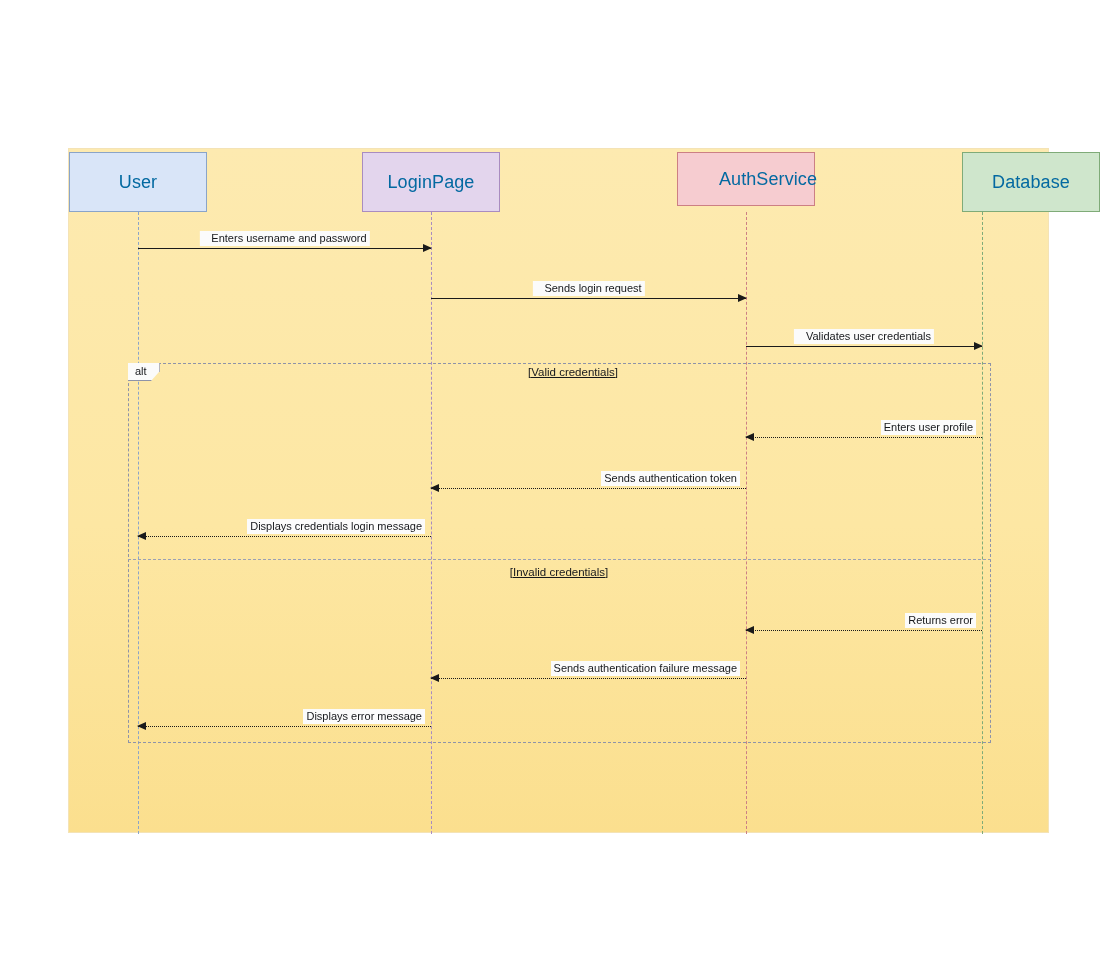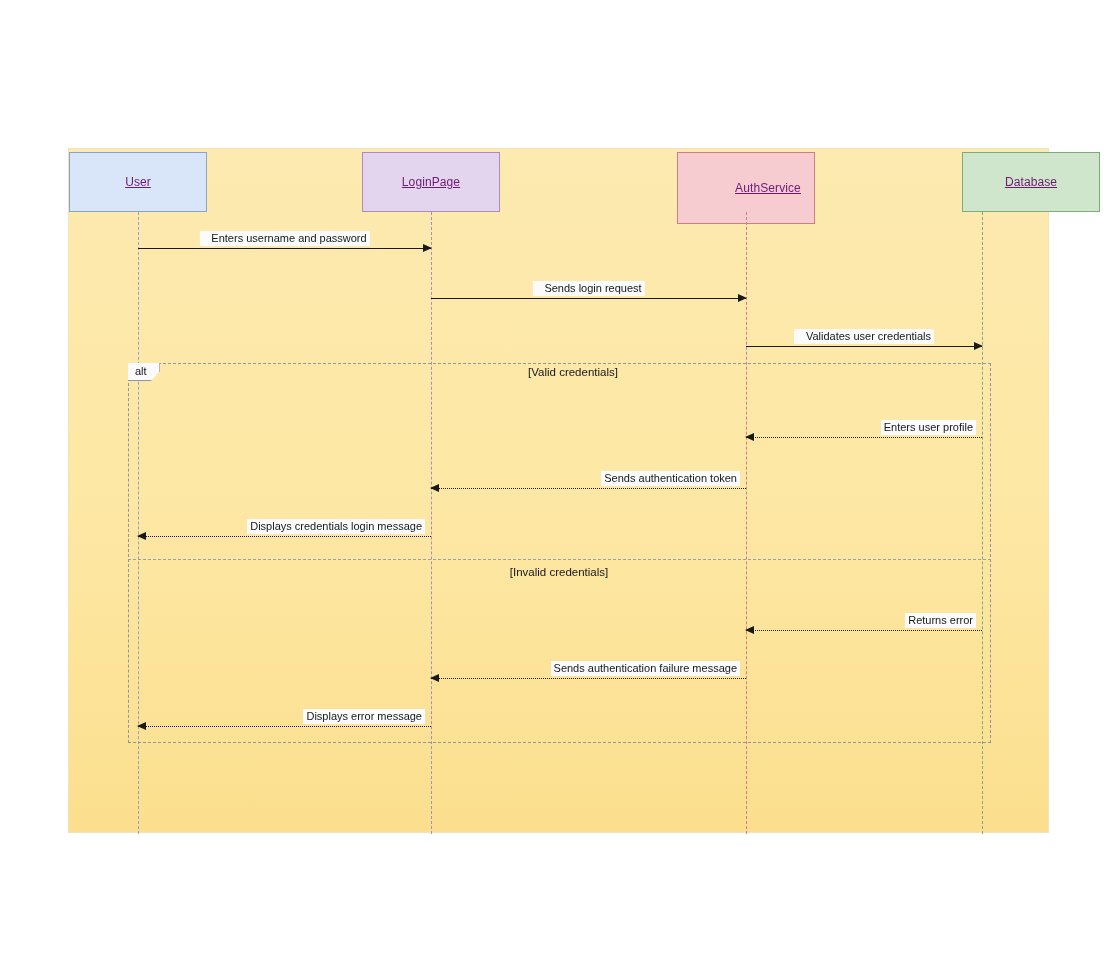--- a/index.html
+++ b/index.html
@@ -40,25 +40,24 @@
     position: absolute;
     height: 60px;
     box-sizing: border-box;
     border-width: 1px;
     border-style: solid;
     display: flex;
     align-items: center;
     justify-content: center;
   }
   .participant .p-label {
-    font-size: 12px;
-    color: #701a75;
+    font-size: 18px;
+    color: #0369a1;
     letter-spacing: 0.1px;
     line-height: 1;
-    text-decoration: underline;
   }
 
   
   .lifeline {
     position: absolute;
     width: 0;
     border-left-width: 1px;
     border-left-style: dashed;
   }
 
@@ -130,35 +129,36 @@
     line-height: 1.2;
     clip-path: polygon(0 0, 100% 0, 100% 45%, 72% 100%, 0 100%);
   }
   .alt-cond {
     position: absolute;
     white-space: nowrap;
     font-size: 11.5px;
     color: #16181c;
     transform: translateX(-50%);
     line-height: 1.2;
+    text-decoration: underline;
   }
 </style>
 </head>
 <body>
 
 <div id="page">
   <div id="canvas">
 
     <div class="participant" style="left: 0px; top: 3px; width: 138px; height: 60px; background: rgb(217, 229, 248); border-color: rgb(138, 164, 200);">
       <span class="p-label">User</span>
     </div>
     <div class="participant" style="left: 293px; top: 3px; width: 138px; height: 60px; background: rgb(227, 213, 237); border-color: rgb(169, 140, 192);">
       <span class="p-label">LoginPage</span>
     </div>
-    <div class="participant" style="left: 608px; top: 3px; width: 138px; height: 72px; background: rgb(246, 204, 208); border-color: rgb(204, 127, 132); padding-left: 44px;">
+    <div class="participant" style="left: 608px; top: 3px; width: 138px; height: 54px; background: rgb(246, 204, 208); border-color: rgb(204, 127, 132); padding-left: 44px;">
       <span class="p-label">AuthService</span>
     </div>
     <div class="participant" style="left: 893px; top: 3px; width: 138px; height: 60px; background: rgb(207, 230, 204); border-color: rgb(127, 171, 120);">
       <span class="p-label">Database</span>
     </div>
 
     <div class="lifeline" style="left: 69px; top: 63px; height: 622px; border-left-color: rgb(138, 164, 200);"></div>
     <div class="lifeline" style="left: 362px; top: 63px; height: 622px; border-left-color: rgb(169, 140, 192);"></div>
     <div class="lifeline" style="left: 677px; top: 63px; height: 622px; border-left-color: rgb(204, 127, 132);"></div>
     <div class="lifeline" style="left: 913px; top: 63px; height: 622px; border-left-color: rgb(127, 171, 120);"></div>

